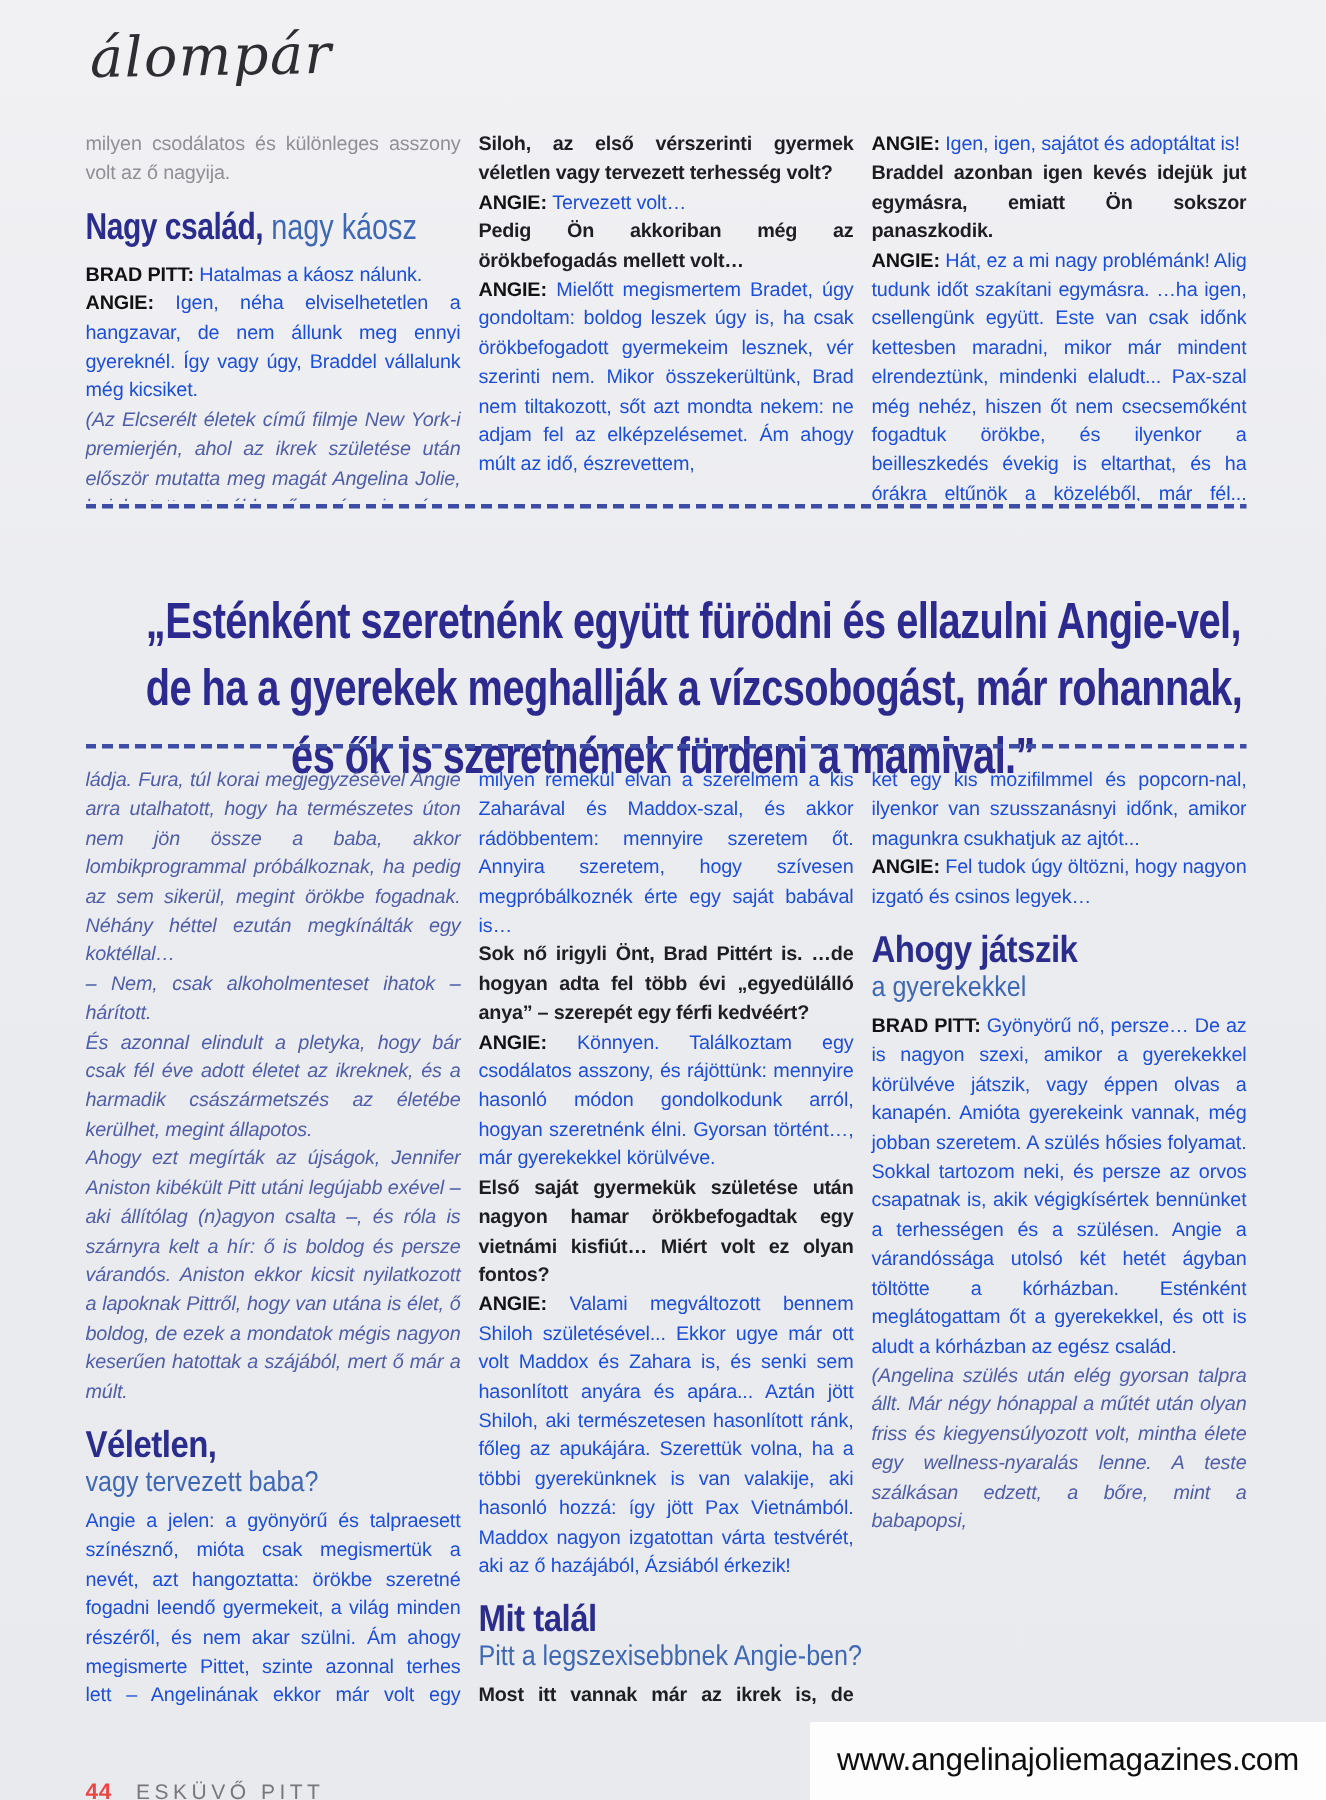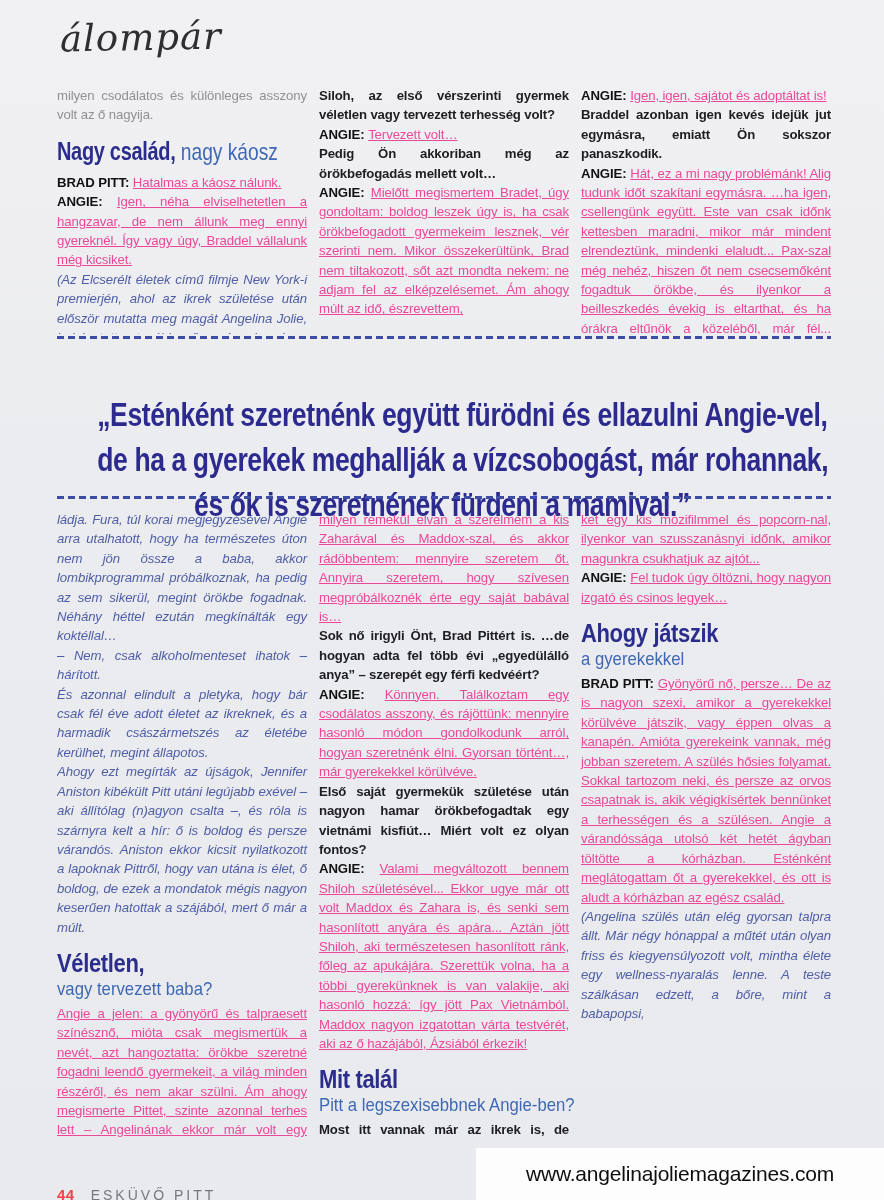--- a/index.html
+++ b/index.html
@@ -19,21 +19,21 @@
   
   .cols{position:absolute;left:57px;width:774px;display:flex;gap:12px;}
   .cols-top{top:86px;height:248px;overflow:hidden;}
   .cols-bottom{top:510px;height:632px;overflow:hidden;}
   .col{flex:0 0 250px;width:250px;}
   
   .par{
     margin:0;font-size:13.2px;line-height:19.4px;letter-spacing:-0.1px;
     text-align:justify;color:#57575b;
   }
-  .seg-body{color:#ec4899;text-decoration:underline;}
+  .seg-body{color:#1d4ed8;}
   .seg-gray{color:#909094;}
   .seg-speaker{color:#121214;font-weight:700;}
   .seg-q{color:#1e1e22;font-weight:700;letter-spacing:-0.15px;}
   .seg-italic{color:#4f5ea6;font-style:italic;}
   
   .h-block{margin:13px 0 4px;}
   .c-line{white-space:nowrap;transform:scaleX(0.88);transform-origin:0 50%;}
   .h-line{white-space:nowrap;transform:scaleX(0.80);transform-origin:0 50%;line-height:28px;}
   .h-main{font-weight:700;color:#2b2d8c;font-size:25px;letter-spacing:-0.4px;line-height:26px;}
   .h-sub{color:#3f68b4;font-size:19px;font-weight:400;line-height:22px;margin-top:2px;}
@@ -52,21 +52,21 @@
     white-space:nowrap;transform:scaleX(0.78);transform-origin:50% 50%;
     letter-spacing:-0.5px;
   }
   
   .footer-left{
     position:absolute;left:57px;top:1150px;display:flex;align-items:baseline;gap:16px;
   }
   .page-num{font-size:15px;color:#ef4444;font-weight:700;letter-spacing:0.5px;margin-top:36px;}
   .magazine{font-size:14px;color:#77777c;letter-spacing:3px;}
   .watermark-band{
-    position:absolute;right:0;bottom:0;width:408px;height:52px;background:#fdfdfe;
+    position:absolute;right:0;bottom:0;width:344px;height:52px;background:#fdfdfe;
     display:flex;align-items:center;justify-content:center;
   }
   .watermark{font-size:21px;color:#0e0e0e;letter-spacing:-0.2px;}
 </style>
 </head>
 <body>
 
 <div class="page">
 
   <div class="logo">álompár</div>

